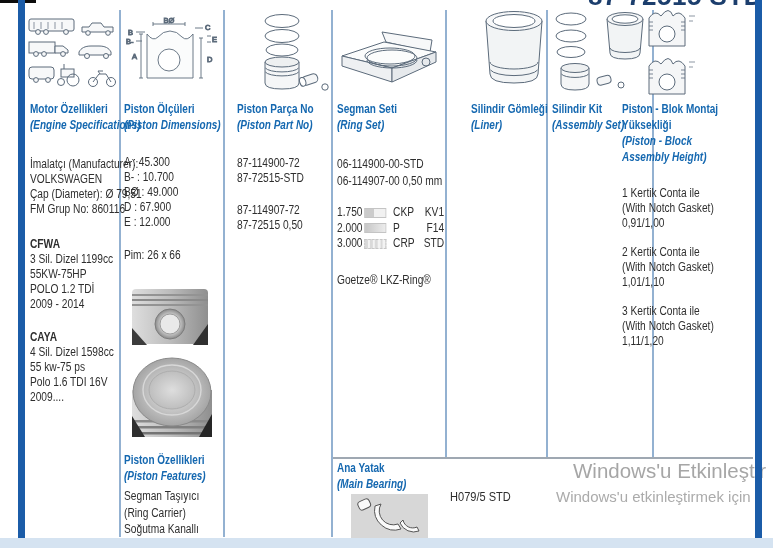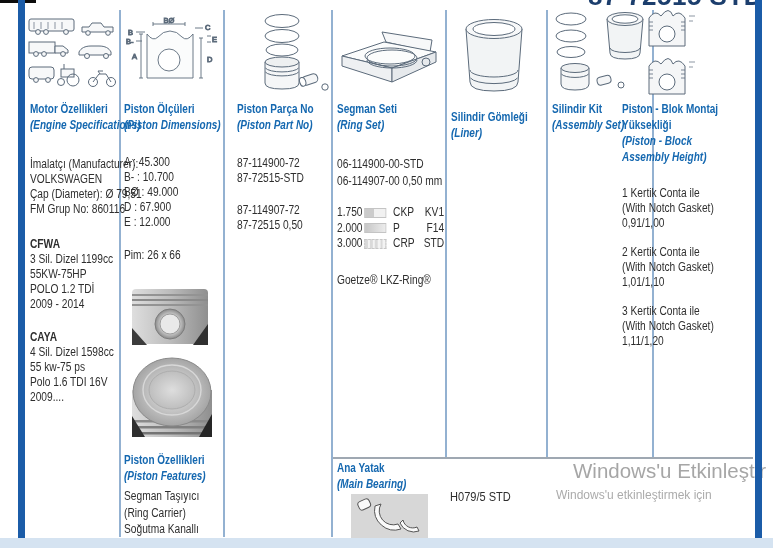--- a/index.html
+++ b/index.html
@@ -22,21 +22,21 @@
   .body.lh16{line-height:16.5px;}
   .b{font-weight:bold;}
   .imgbox{position:absolute;text-align:center;}
   .ringrow{display:flex;align-items:center;width:126px;height:15.5px;font-size:12px;}
   .ringrow .sz{width:32px;} .ringrow .tp{width:34px;} .ringrow .cd{flex:1;text-align:right;}
   .prof{width:26px;height:10px;border:1px solid #c4c4c4;margin-right:8px;box-sizing:border-box;}
   .prof-ckp{background:linear-gradient(to right,#cbcbcb 0 45%,#f1f1f1 45%);}
   .prof-p{background:linear-gradient(to right,#c6c6c6,#ececec);}
   .prof-crp{background:repeating-linear-gradient(90deg,#d9d9d9 0 3px,#f3f3f3 3px 6px);border-style:dashed;}
   .wm1{position:absolute;left:573px;top:459px;font-size:20.5px;color:#a6a6a6;white-space:nowrap;z-index:30;}
-  .wm2{position:absolute;left:556px;top:488px;font-size:12px;color:#ababab;white-space:nowrap;z-index:30;text-align:right;}
+  .wm2{position:absolute;left:556px;top:488px;font-size:15px;color:#ababab;white-space:nowrap;z-index:30;text-align:right;}
   svg{display:block;}
   svg text{font-family:"Liberation Sans",sans-serif;font-size:7.5px;fill:#44505c;}
 </style>
 </head>
 <body>
 
 <div class="page">
 
   <div class="strip-topleft"></div>
   <div class="bar left"></div>
@@ -266,21 +266,21 @@
       <div class="ringrow">
         <span class="sz">3.000</span>
         <span class="prof prof-crp"></span>
         <span class="tp">CRP</span>
         <span class="cd">STD</span>
       </div>
     </div>
     <div class="blk body" style="top:273px;">Goetze® LKZ-Ring®</div>
   </div>
 
-  <div class="col" style="left:448px;width:94px;margin-top:8px;">
+  <div class="col" style="left:468px;width:94px;">
     <div class="imgbox" style="left:2px;top:8px;">
       <svg width="94" height="88" viewBox="0 0 94 88" stroke="#5c6b7b" stroke-width="1">
         <path d="M16 13 L20 66 q0 9 24 9 q24 0 24 -9 L72 13 Z" fill="#f2f4f5"></path>
         <ellipse cx="44" cy="13" rx="28" ry="9.5" fill="#f7f8f9"></ellipse>
         <ellipse cx="44" cy="13" rx="21" ry="6.5" fill="#fff"></ellipse>
         <path d="M20 54 a24 7 0 0 0 48 0 M20.5 62 a24 7 0 0 0 47 0" fill="none"></path>
       </svg>
     </div>
     <div class="blk hdr" style="top:101px;">
       <div>Silindir Gömleği</div>

